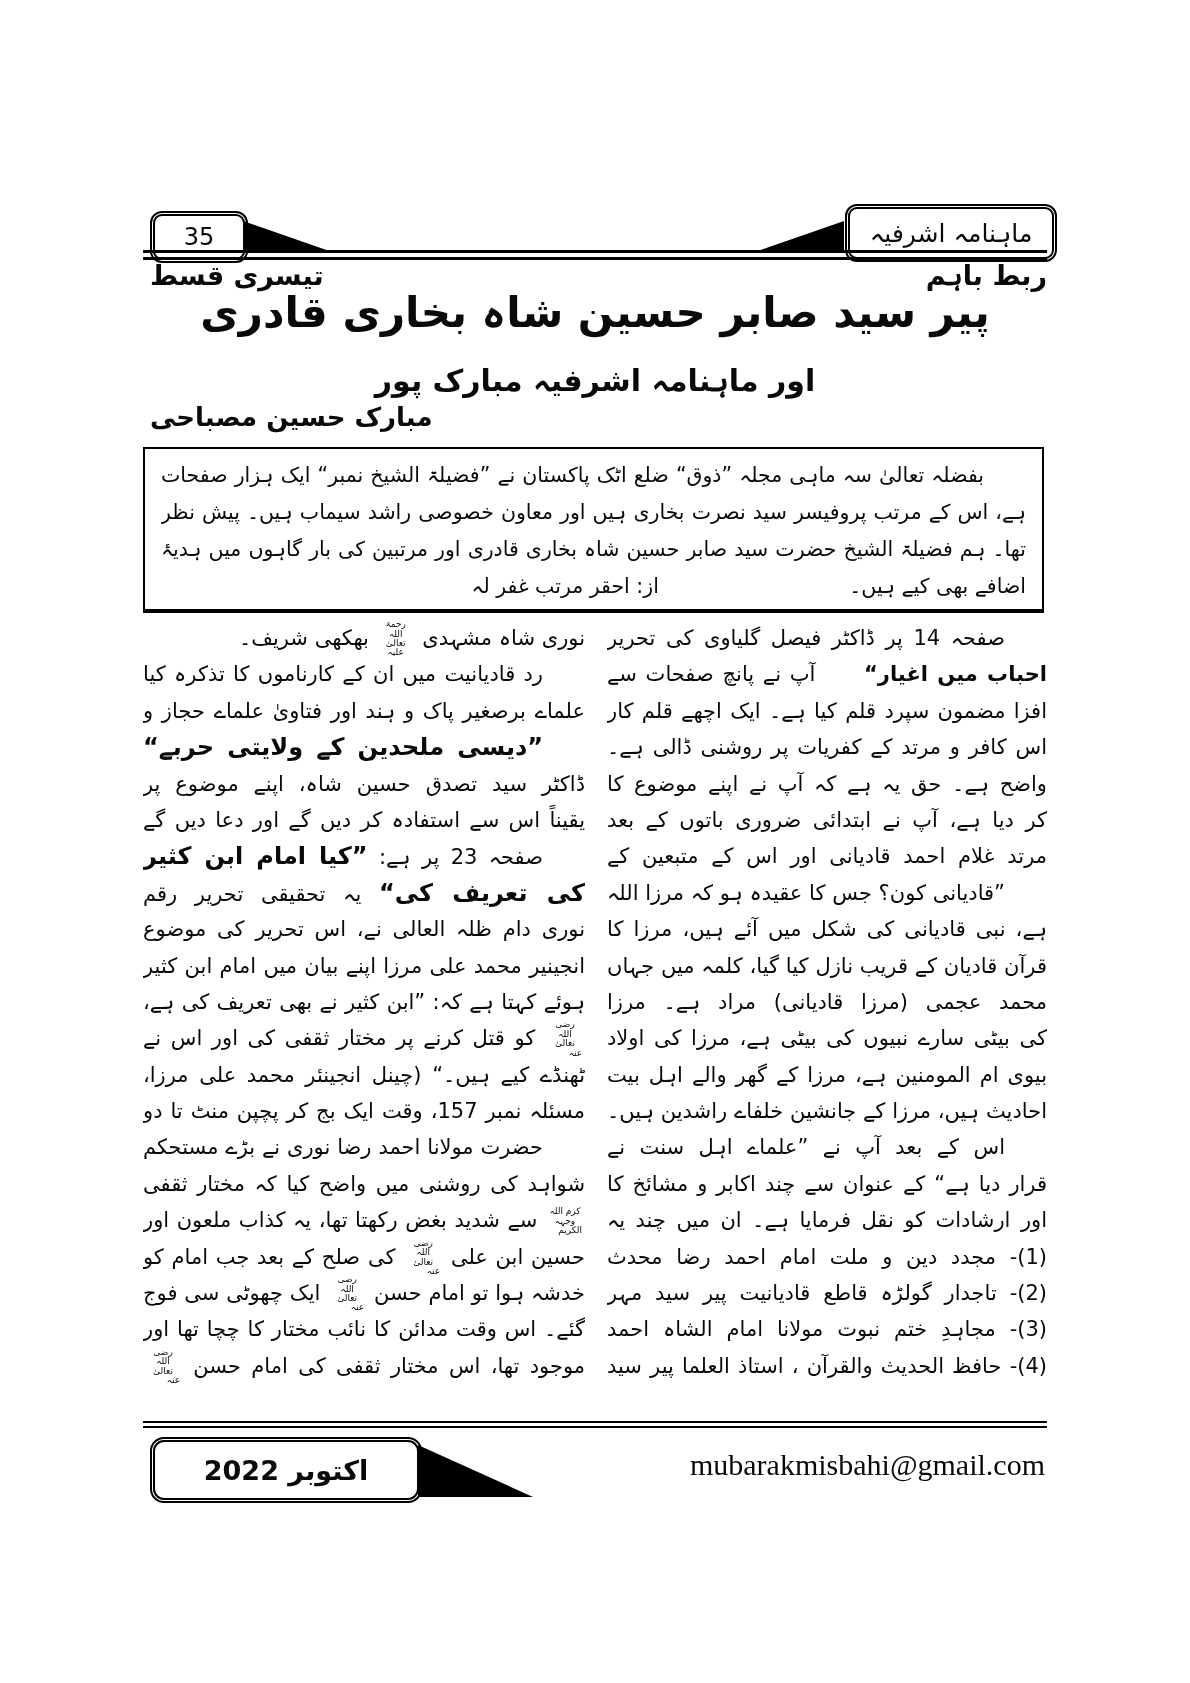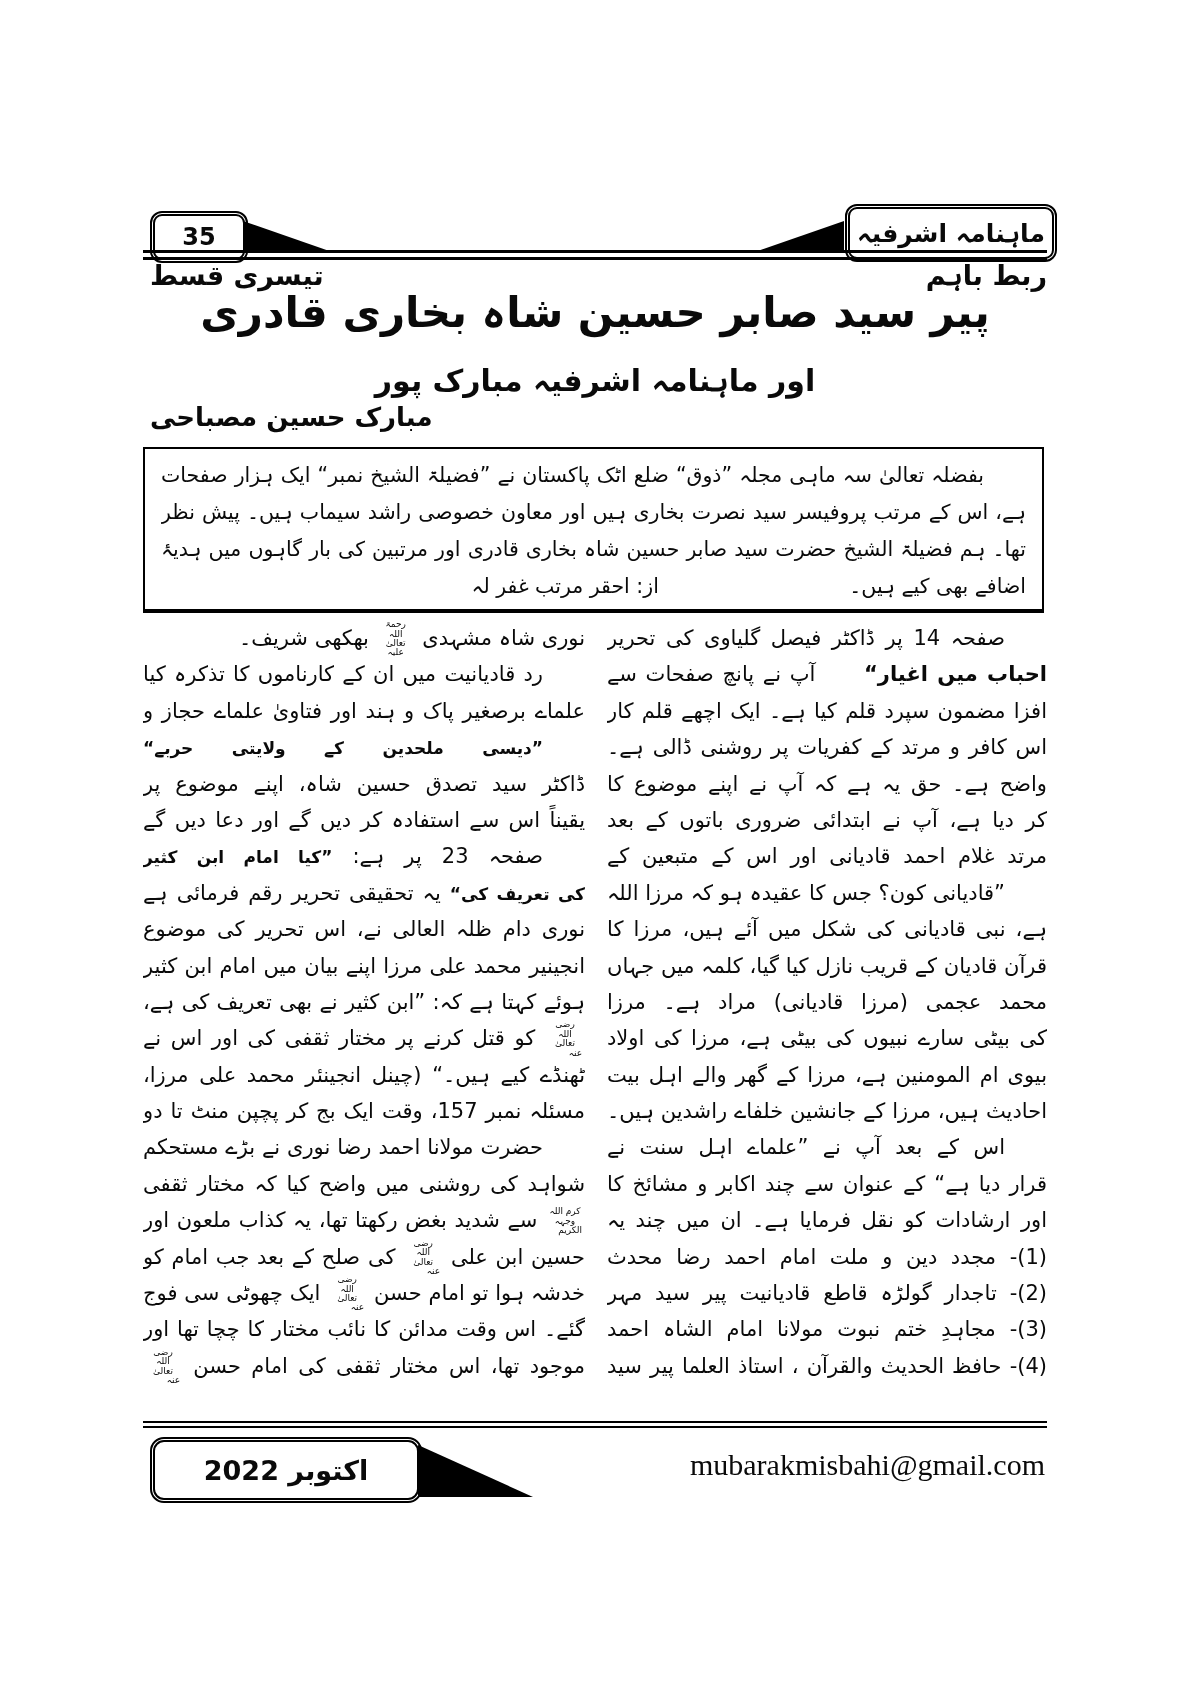--- a/index.html
+++ b/index.html
@@ -5,21 +5,21 @@
   html,body { margin:0; padding:0; background:#888; }
   .page {
     position:relative; width:1190px; height:1683px; margin:0 auto;
     background:#ffffff; color:#0a0a0a; overflow:hidden;
     font-family:"DejaVu Sans", sans-serif;
   }
   
   .hbox {
     position:absolute; border:5px double #000; border-radius:12px;
     display:flex; align-items:center; justify-content:center;
-    background:#fff; font-weight:bold;
+    background:#fff; font-weight:normal;
   }
   #pageno-box { left:150px; top:211px; width:88px; height:42px; font-size:24px; }
   #mag-box   { left:845px; top:204px; width:202px; height:48px; font-size:25px; }
   .tri { position:absolute; background:#000; }
   #tri-hdr-left  { left:243px; top:221px; width:92px; height:32px;
                    clip-path:polygon(0 0, 100% 100%, 0 100%); }
   #tri-hdr-right { left:752px; top:221px; width:92px; height:32px;
                    clip-path:polygon(100% 0, 100% 100%, 0 100%); }
   .dblrule { position:absolute; left:143px; width:904px; height:4px;
              border-top:3px solid #000; border-bottom:3px solid #000; }
@@ -43,21 +43,21 @@
   .bx-last .sp { flex:0 0 120px; }
   
   .col { position:absolute; top:620px; }
   #col-right { right:143px; width:440px; }
   #col-left  { left:143px;  width:442px; }
   .ln { height:36.4px; line-height:36.4px; font-size:21px; overflow:hidden;
         text-align:justify; text-align-last:justify; }
   .ln.end { text-align-last:auto; }
   .ln.ind { padding-right:42px; }
   .ln span.b  { font-weight:bold;margin-left:40px; }
-  .ln span.bl { font-weight:bold; font-size:17px; }
+  .ln span.bl { font-weight:bold; font-size:24px; }
   .ln span.h  { display:inline-block; font-size:9px; line-height:1.05; max-width:34px;
                 vertical-align:middle; text-align:center; margin:0 3px; }
   
   #date-box { position:absolute; left:150px; top:1437px; width:262px; height:56px;
               border:5px double #000; border-radius:14px; background:#fff;
               display:flex; align-items:center; justify-content:center;
               font-size:27px; font-weight:bold; }
   #tri-footer { left:418px; top:1445px; width:115px; height:52px;
                 clip-path:polygon(0 0, 100% 100%, 0 100%); }
   #email { position:absolute; right:145px; top:1448px; font-size:30px;

